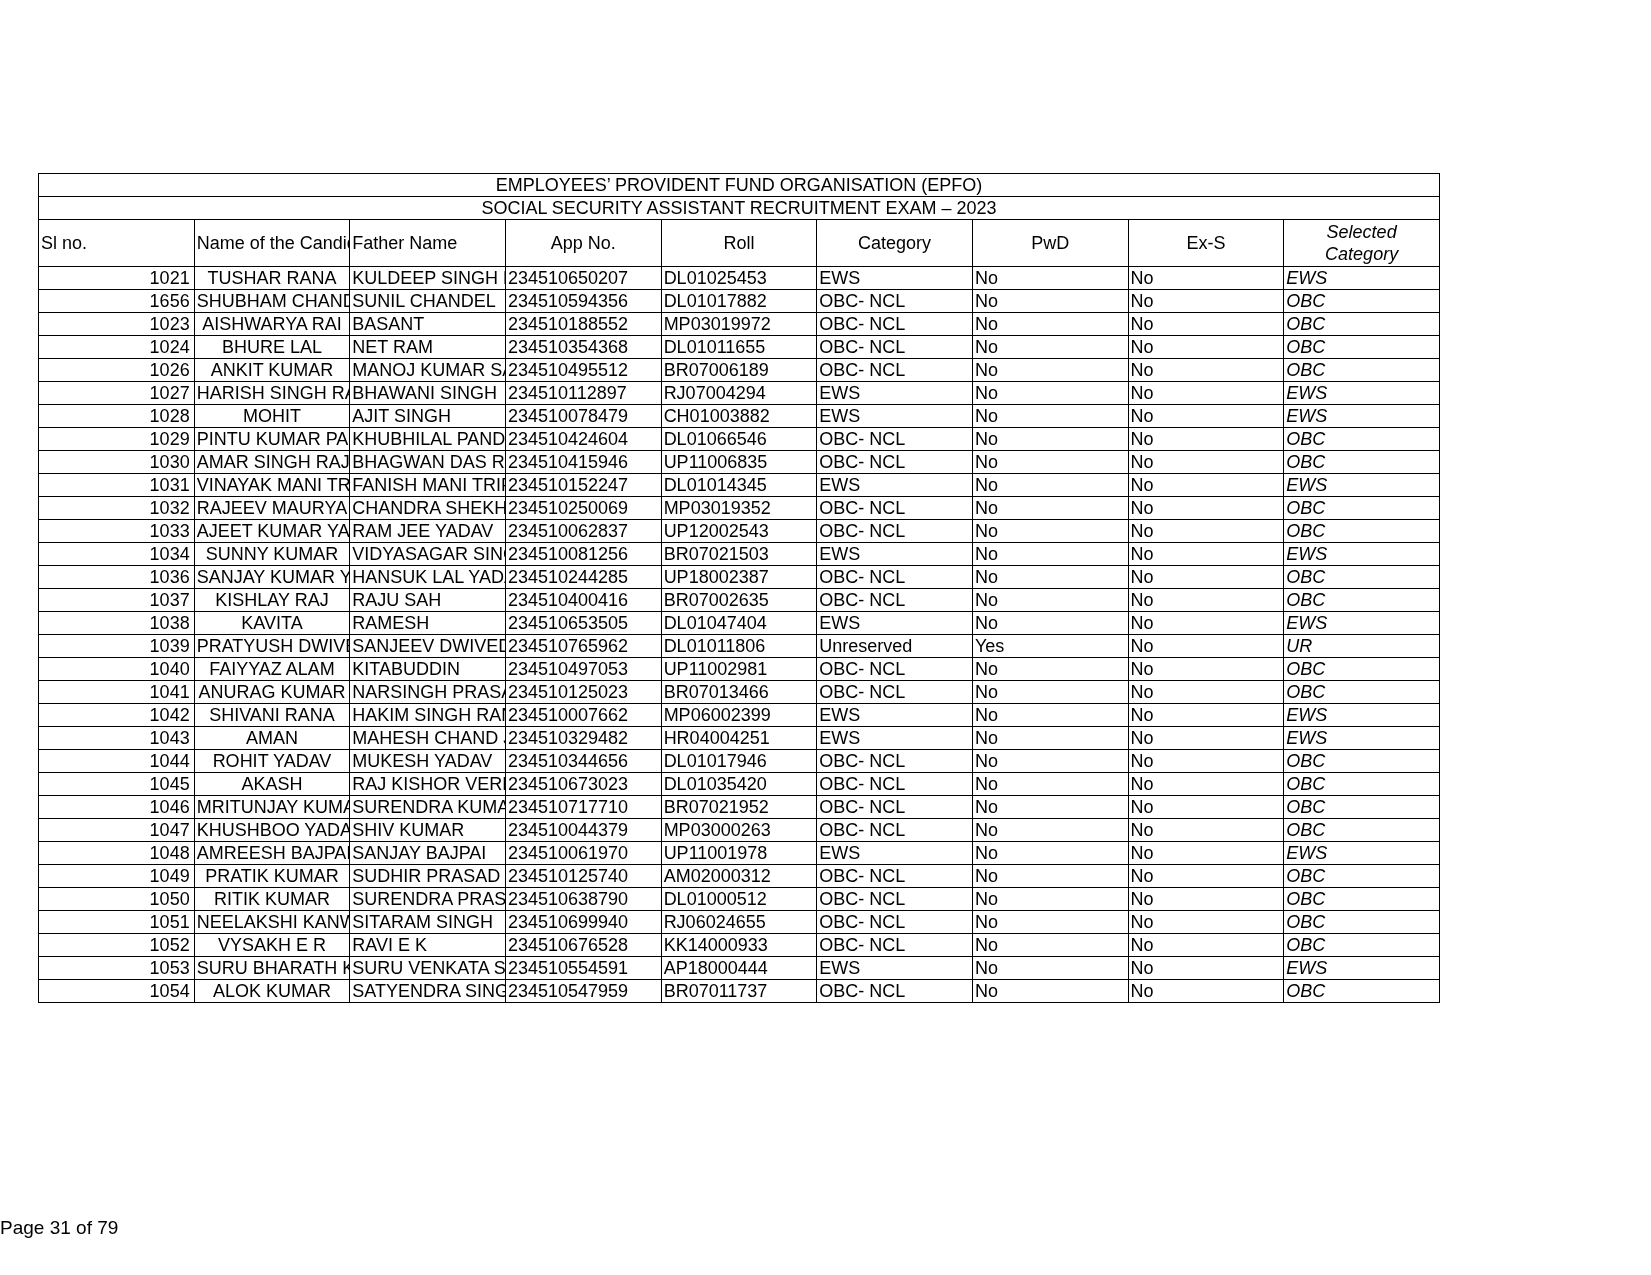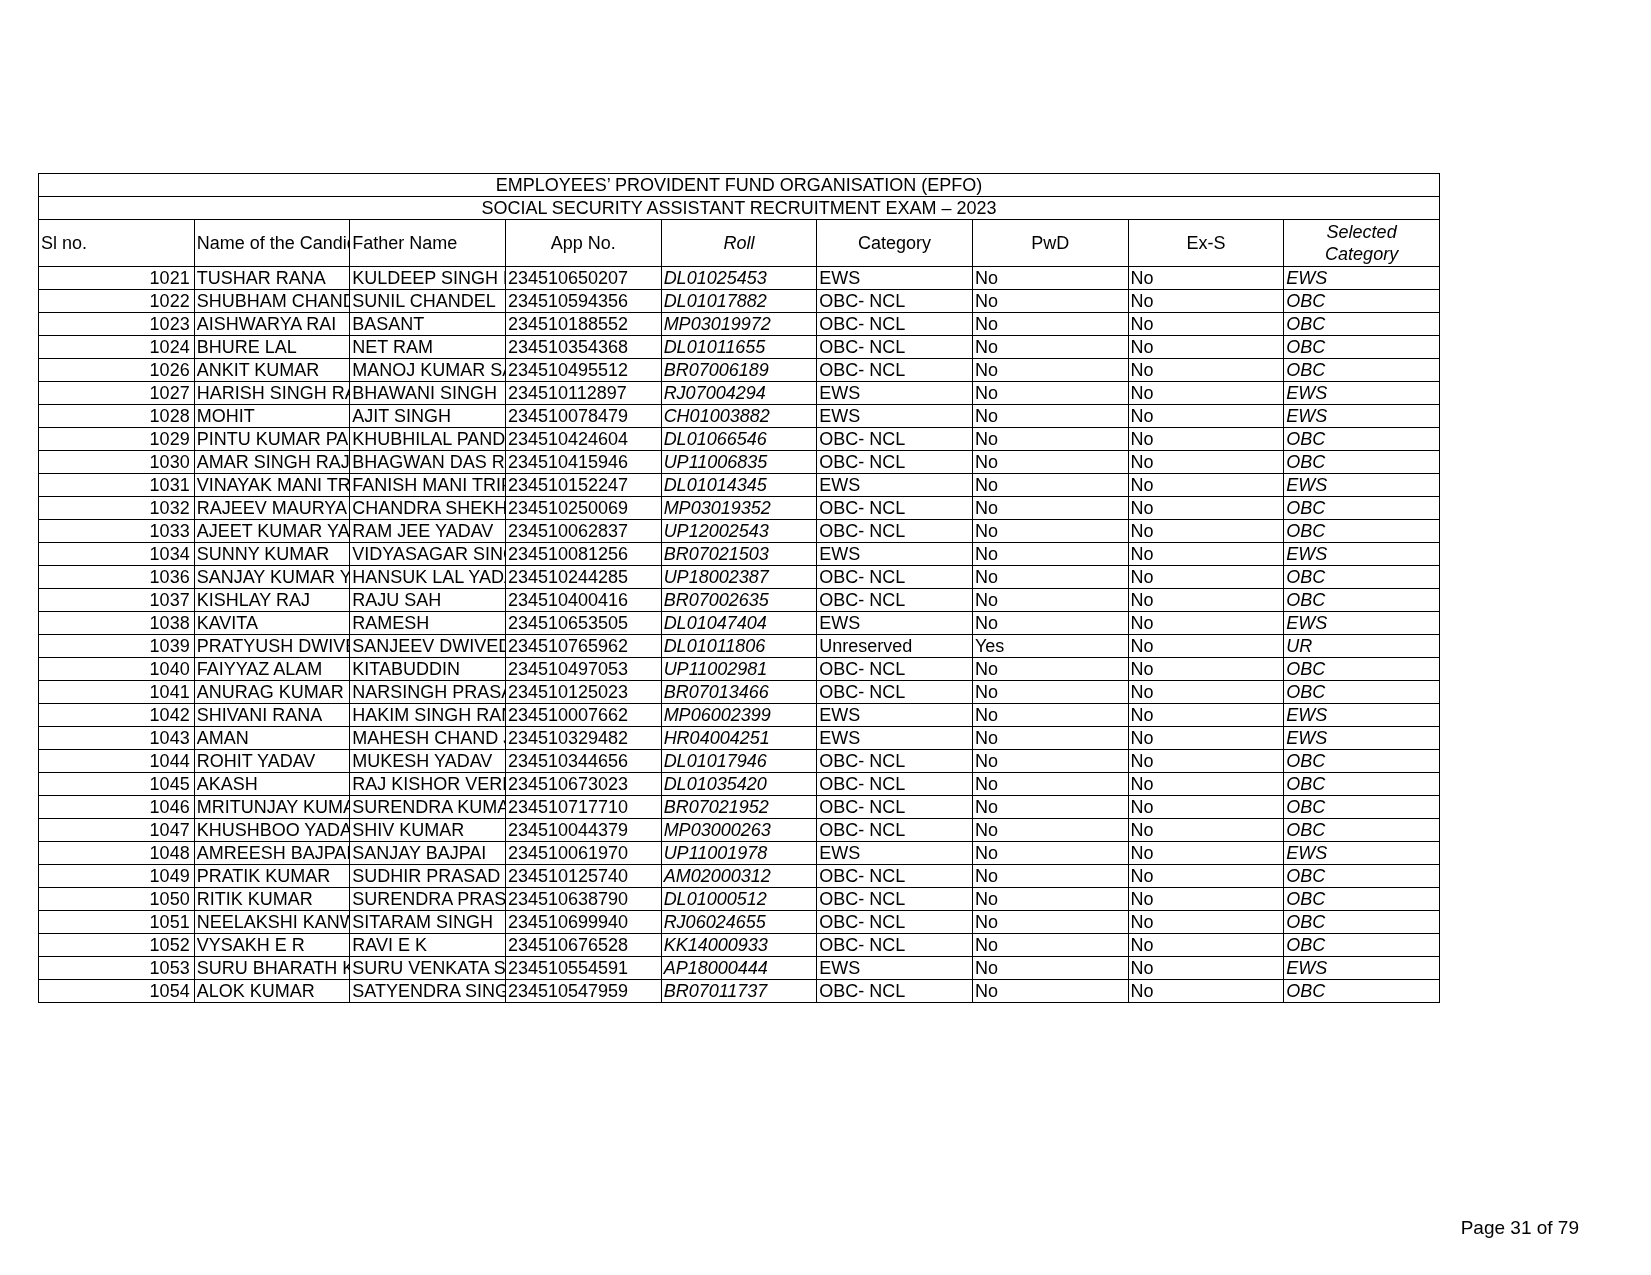--- a/index.html
+++ b/index.html
@@ -6,34 +6,34 @@
     body { width: 1651px; height: 1275px; position: relative; overflow: hidden;
            font-family: "Liberation Sans", sans-serif; color: #000; }
     .doc-table { position: absolute; left: 38px; top: 173px; width: 1402px;
                  border-collapse: collapse; table-layout: fixed; font-size: 18px; padding-left: 16px; }
     .doc-table td, .doc-table th { border: 1.5px solid #000; padding: 0 2px; white-space: nowrap;
                  overflow: hidden; line-height: 22px; font-weight: normal; }
     .doc-table .title-row td { text-align: center; height: 22px; }
     .doc-table .col-head th { height: 46px; line-height: 22px; }
     .doc-table tbody td { height: 22px; }
     .c-sl { width: 54px; text-align: right; }
-    .c-name { width: 433px; text-align: left; }
+    .c-name { width: 433px; text-align: center; }
     .c-father { width: 481px; text-align: left; }
     .c-app { width: 140px; text-align: center; }
-    .c-roll { width: 127px; text-align: center; font-style: italic; }
+    .c-roll { width: 127px; text-align: center; }
     .c-cat { width: 103px; text-align: center; }
     .c-pwd { width: 46px; text-align: center; }
     .c-exs { width: 46px; text-align: center; }
     .c-sel { width: 85px; text-align: center; font-style: italic; }
     th.c-sl { text-align: left; }
     th.c-name, th.c-father { text-align: left; }
     tbody td.c-app, tbody td.c-roll, tbody td.c-cat,
     tbody td.c-pwd, tbody td.c-exs, tbody td.c-sel { text-align: left; }
     tbody td.c-sl { text-align: right; padding-right: 4px; }
-    .footer { position: absolute; top: 1217px; left: 0; width: 1579px; text-align: right;
+    .footer { position: absolute; top: 1217px; left: 0; width: 1579px; text-align: left;
               font-size: 19px; }
   </style>
 </head>
 <body>
 
 <table class="doc-table">
   <thead>
     <tr class="title-row">
       <td colspan="9">EMPLOYEES’ PROVIDENT FUND ORGANISATION (EPFO)</td>
     </tr>
@@ -58,21 +58,21 @@
         <td class="c-name">TUSHAR RANA</td>
         <td class="c-father">KULDEEP SINGH RANA</td>
         <td class="c-app">234510650207</td>
         <td class="c-roll">DL01025453</td>
         <td class="c-cat">EWS</td>
         <td class="c-pwd">No</td>
         <td class="c-exs">No</td>
         <td class="c-sel">EWS</td>
       </tr>
       <tr>
-        <td class="c-sl">1022</td>
+        <td class="c-sl">1656</td>
         <td class="c-name">SHUBHAM CHANDEL</td>
         <td class="c-father">SUNIL CHANDEL</td>
         <td class="c-app">234510594356</td>
         <td class="c-roll">DL01017882</td>
         <td class="c-cat">OBC- NCL</td>
         <td class="c-pwd">No</td>
         <td class="c-exs">No</td>
         <td class="c-sel">OBC</td>
       </tr>
       <tr>

